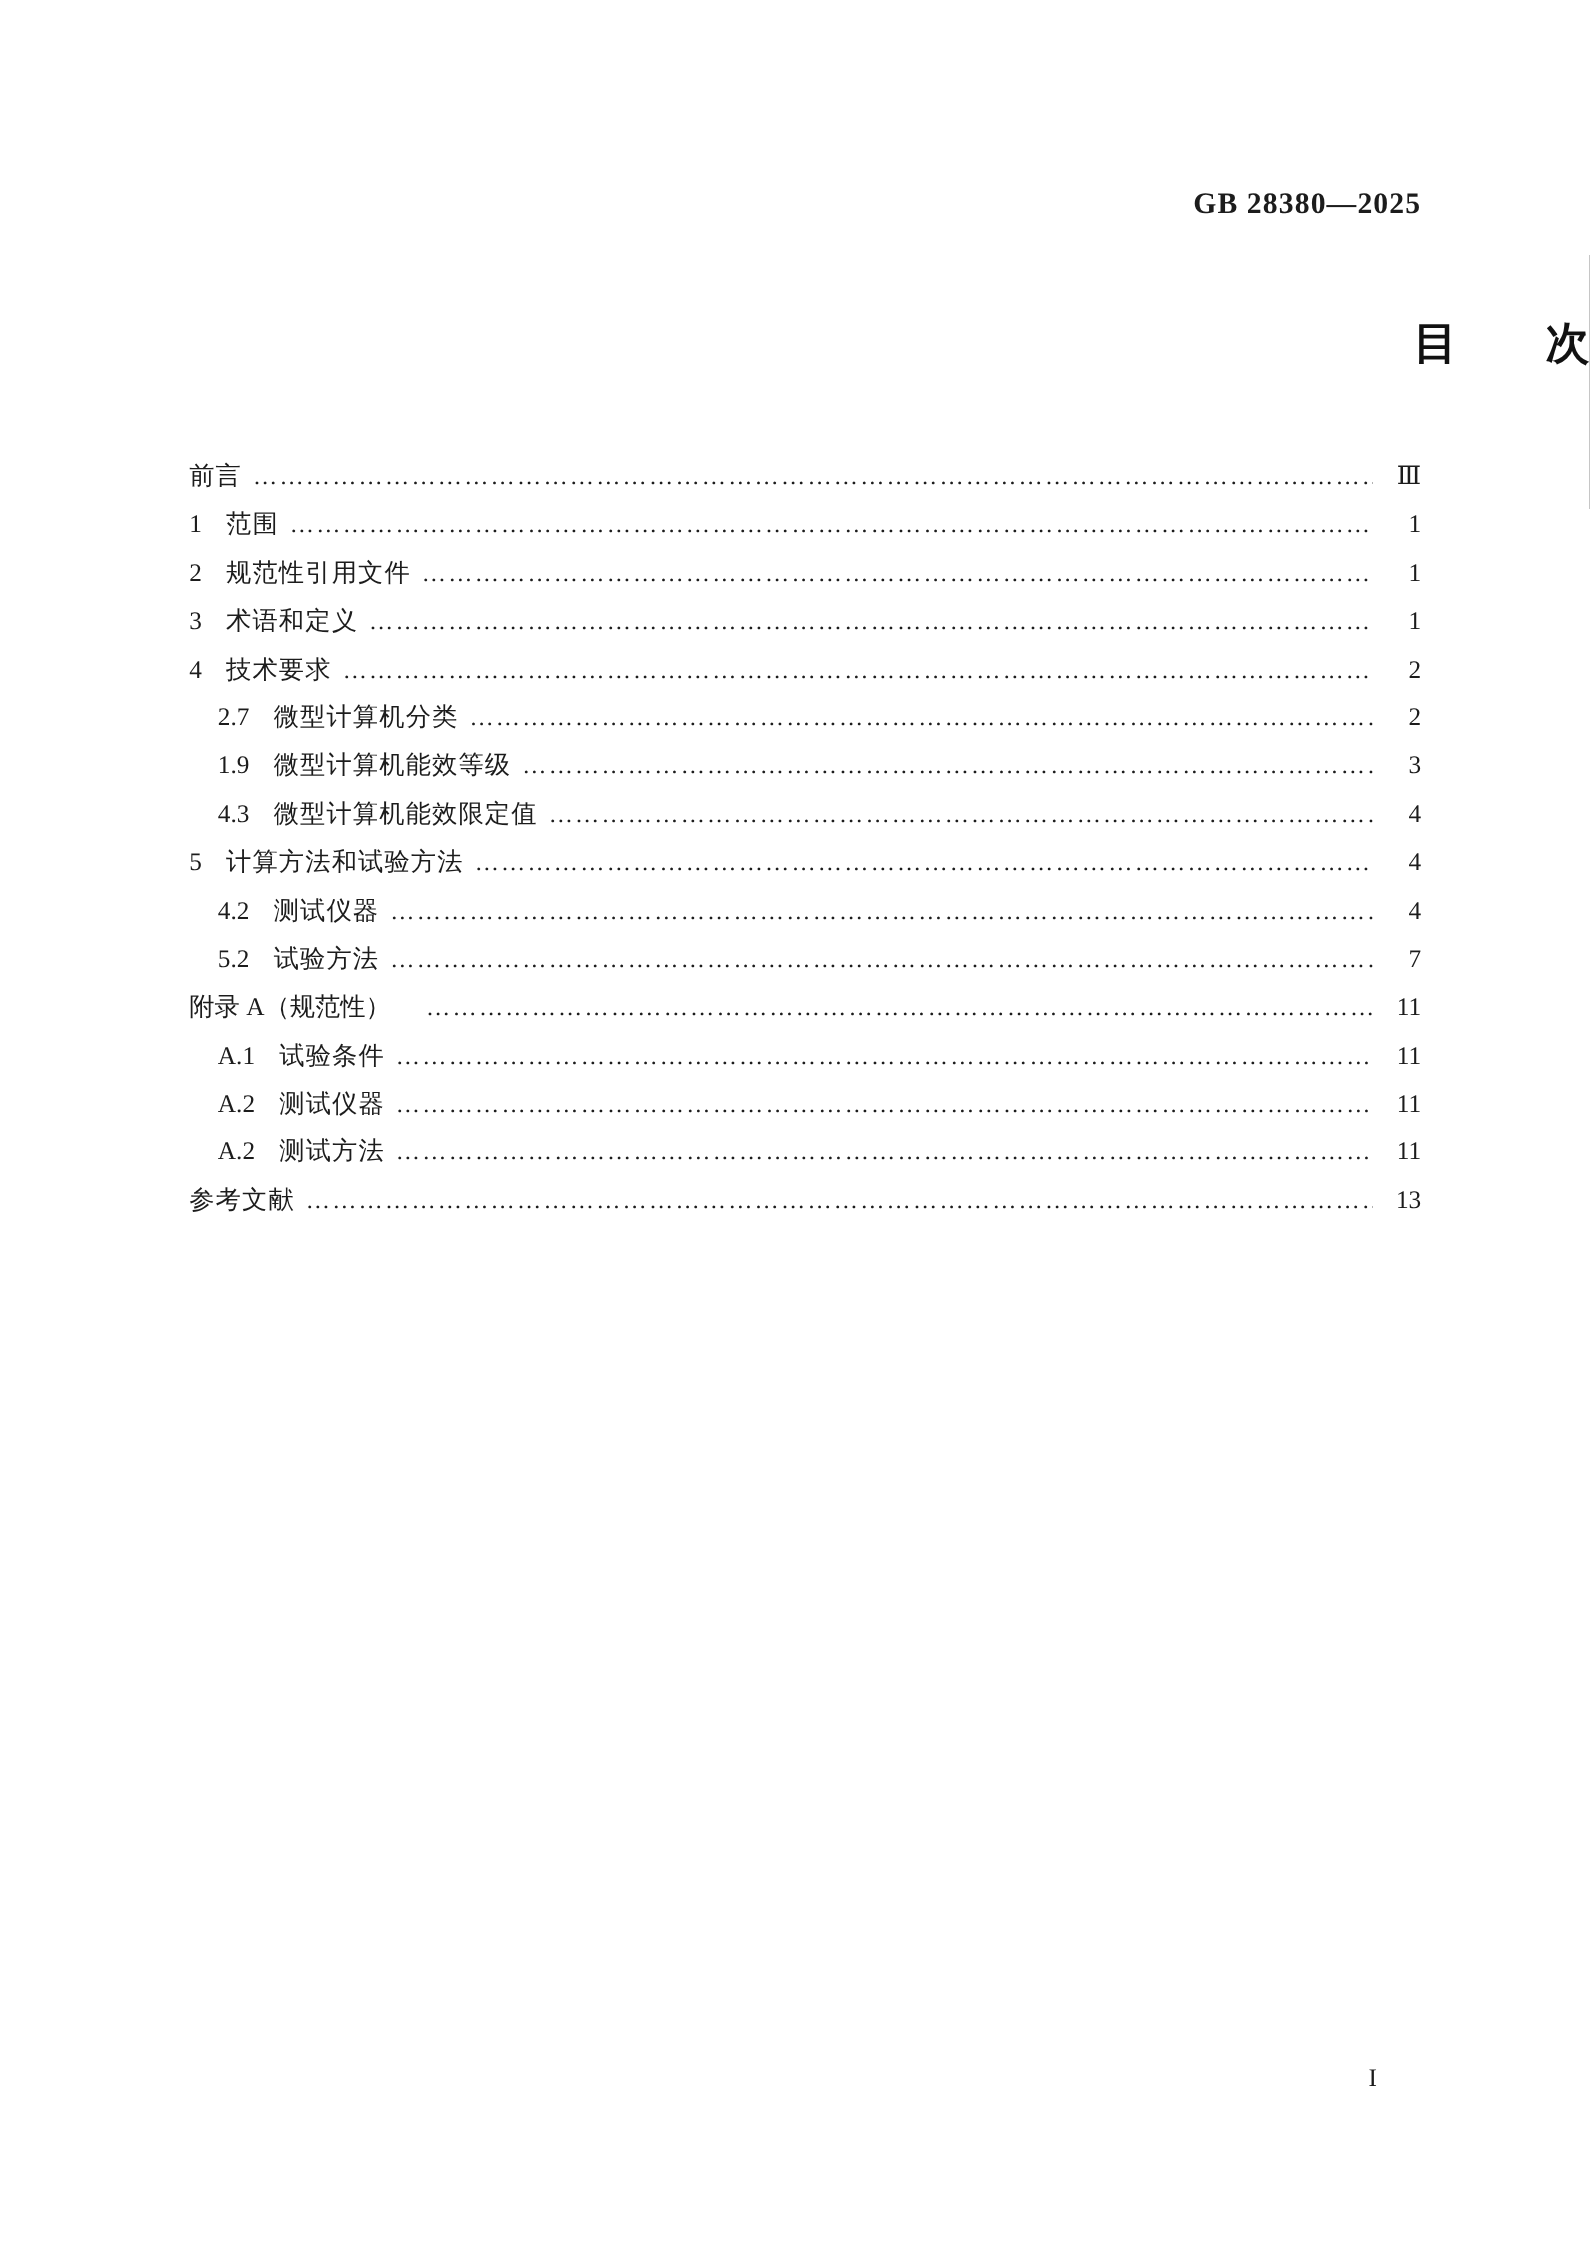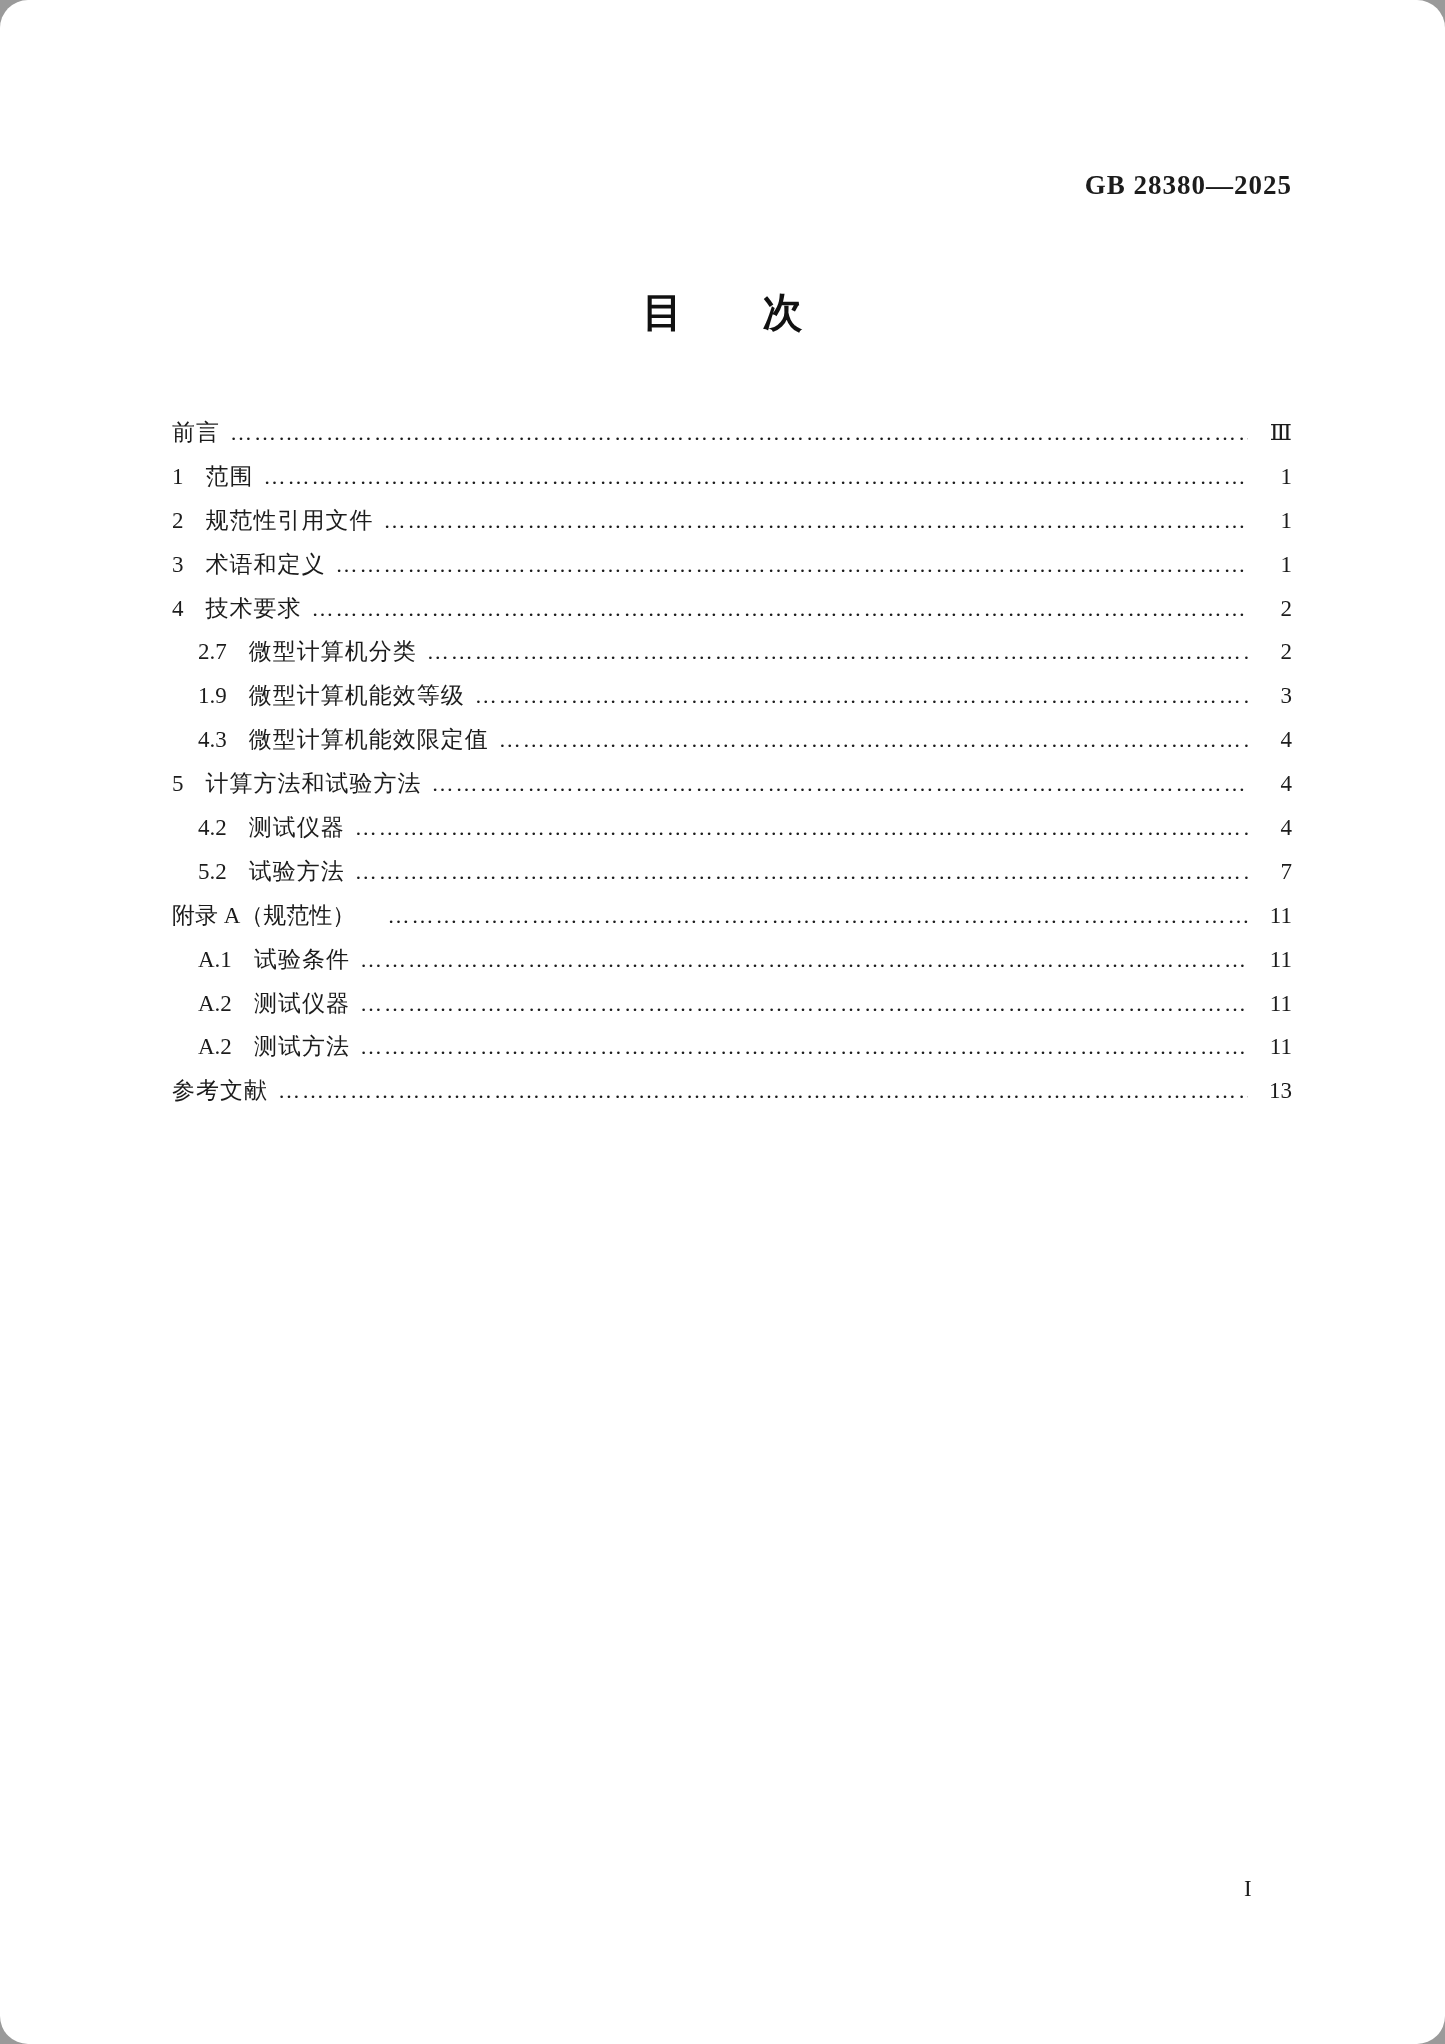--- a/index.html
+++ b/index.html
@@ -8,41 +8,40 @@
     background: #9a9a9a;
   }
   .page {
     position: relative;
     width: 1445px;
     height: 2044px;
     background: #ffffff;
     font-family: "Liberation Serif", "DejaVu Serif", serif;
     color: #1c1c1c;
     overflow: hidden;
-    border-radius: 28px;
   }
   .header {
     position: absolute;
     top: 170px;
     left: 172px;
     width: 1120px;
     text-align: right;
   }
   .std-no {
     font-weight: bold;
     font-size: 27px;
     letter-spacing: 1px;
   }
   .doc-title {
     position: absolute;
     top: 291px;
     left: 0;
     width: 1445px;
     margin: 0;
-    text-align: center;
+    text-align: right;
     font-family: "Liberation Sans", "DejaVu Sans", sans-serif;
     font-weight: bold;
     font-size: 40px;
     line-height: 1.05;
     color: #111111;
   }
   .toc {
     position: absolute;
     top: 411px;
     left: 172px;

